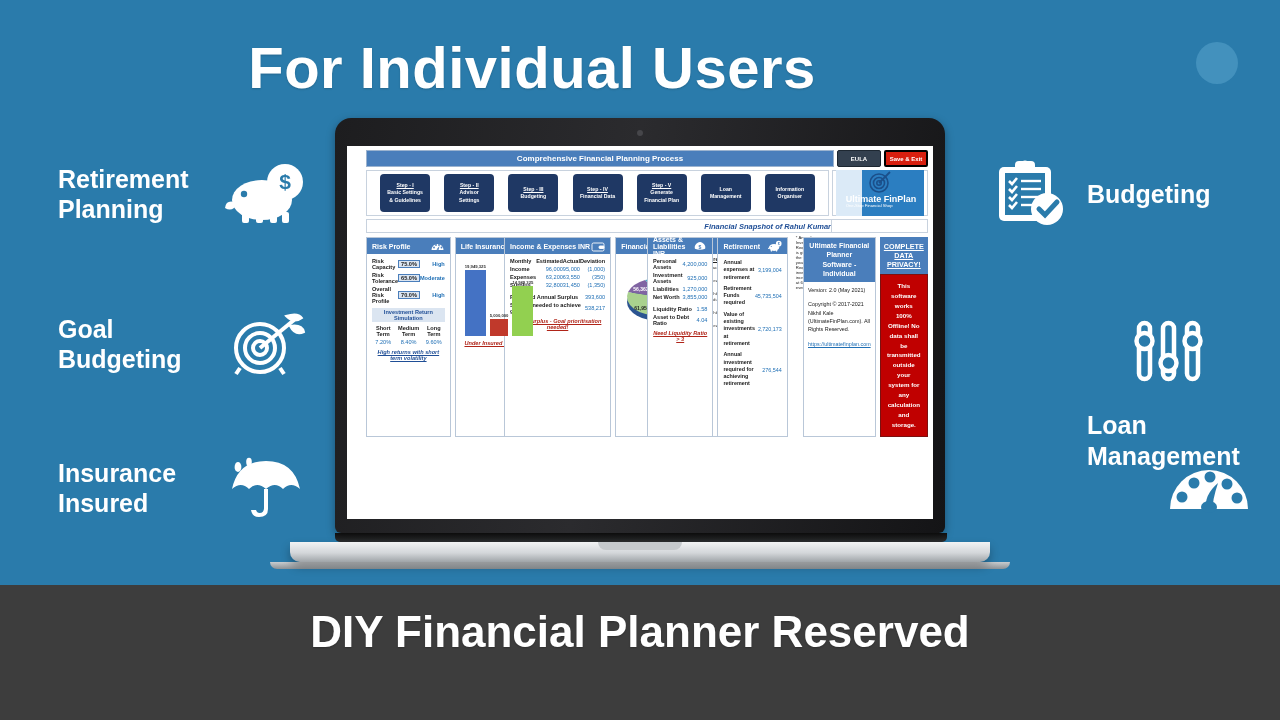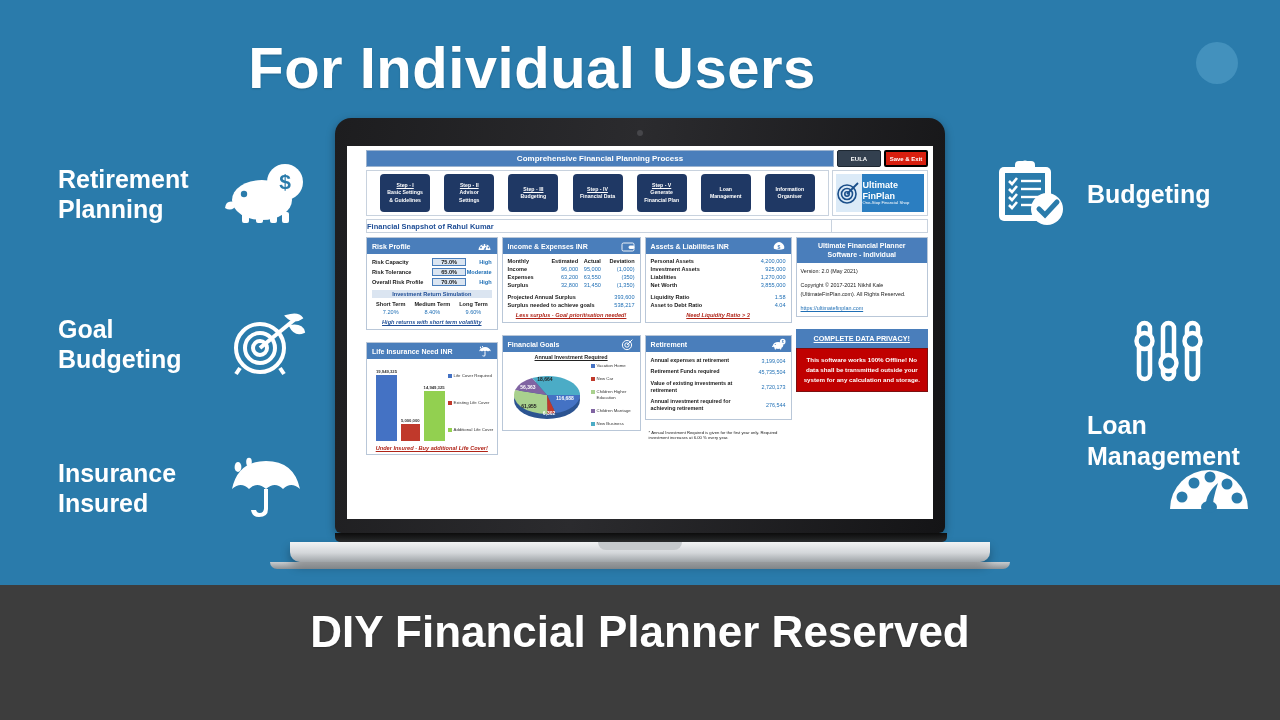--- a/index.html
+++ b/index.html
@@ -119,38 +119,39 @@
     width: 50px; height: 38px; display: flex; flex-direction: column;
     align-items: center; justify-content: center; text-align: center;
     font-size: 5.2px; font-weight: bold; line-height: 1.35; padding: 1px;
   }
   .step .s-num { text-decoration: underline; }
   .brand-cell {
     width: 96px; border: 1px solid #c8d2de; display: flex; align-items: center;
     justify-content: center;
   }
   .brand {
-    width: 88px; height: 38px; display: flex; align-items: center;
+    width: 88px; height: 46px; display: flex; align-items: center;
     background: linear-gradient(90deg,#dbeaf7 0%, #dbeaf7 30%, #2b7ec1 30%, #2b7ec1 100%);
+    flex-direction: column;
   }
   .brand-mark { width: 28px; display:flex; align-items:center; justify-content:center; }
   .brand-text { color: #fff; line-height: 1.15; padding-left: 2px; }
   .brand-text .b1 { font-size: 9px; font-weight: bold; }
   .brand-text .b2 { font-size: 4.2px; }
 
   .snapshot {
     margin-top: 3px; border: 1px solid #c8d2de; height: 14px;
     display: flex; align-items: center; justify-content: center;
     color: #1f4e96; font-weight: bold; font-size: 7.5px;
   }
-  .snapshot .sfill { flex: 1; text-align: left; }
+  .snapshot .sfill { flex: 1; text-align: right; font-style: italic; }
   .snapshot .sgap  { width: 96px; border-left: 1px solid #c8d2de; height: 100%; }
 
   .grid2 { display: flex; gap: 4px; margin-top: 4px; }
-  .col { display: flex; flex-direction: column; gap: 12px; }
+  .col { display: flex; flex-direction: row; gap: 4px; }
   .c1 { width: 134px; } .c2 { width: 139px; } .c3 { width: 152px; } .c4 { width: 137px; }
 
   .card { border: 1px solid #b9c7d8; background: #fff; }
   .card-hd {
     background: #4a7ebb; color: #fff; font-weight: bold; font-size: 7px;
     padding: 3px 5px; display: flex; align-items: center; justify-content: space-between;
     height: 16px;
   }
   .card-bd { padding: 3px 5px 4px 5px; }
 

